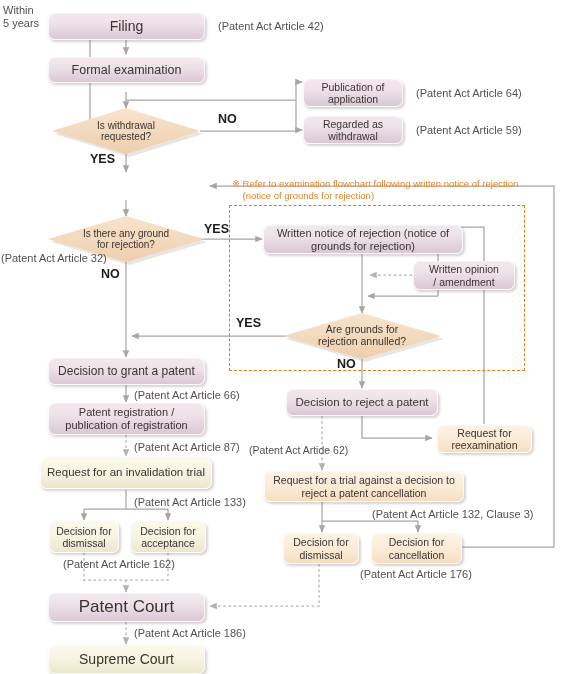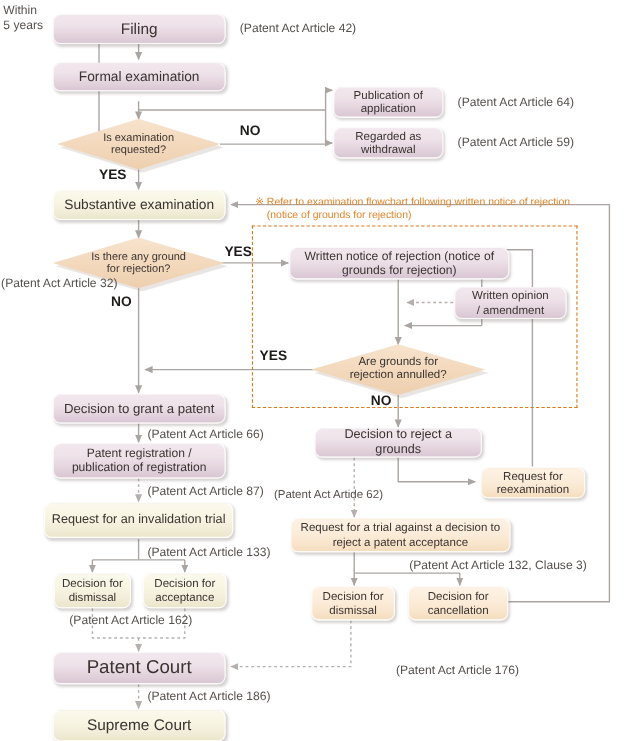--- a/index.html
+++ b/index.html
@@ -192,23 +192,20 @@
 
   <div class="node n-pink" style="left:48px;top:57px;width:157px;height:26px;font-size:12.5px;">
     <span>Formal examination</span>
   </div>
 
   <div class="node n-pink" style="left:303px;top:116px;width:100px;height:28px;font-size:10.5px;white-space:pre-line;">
     <span>Regarded as
 withdrawal</span>
   </div>
 
-  <div class="node n-cream" style="left:48px;top:173px;width:157px;height:27px;font-size:12.5px;">
-    <span>Substantive examination</span>
-  </div>
 
   <div class="node n-pink" style="left:263px;top:225px;width:200px;height:29px;font-size:11px;white-space:pre-line;">
     <span>Written notice of rejection (notice of
 grounds for rejection)</span>
   </div>
 
   <div class="node n-pink" style="left:413px;top:261px;width:102px;height:29px;font-size:10.5px;white-space:pre-line;">
     <span>Written opinion
 / amendment</span>
   </div>
@@ -238,47 +235,47 @@
 
   <div class="node n-pink" style="left:48px;top:593px;width:157px;height:29px;font-size:17px;">
     <span>Patent Court</span>
   </div>
 
   <div class="node n-cream" style="left:48px;top:645px;width:157px;height:29px;font-size:14px;justify-content:center;">
     <span>Supreme Court</span>
   </div>
 
   <div class="node n-pink" style="left:286px;top:389px;width:152px;height:27px;font-size:11.5px;">
-    <span>Decision to reject a grounds</span>
+    <span>Decision to reject a patent</span>
   </div>
 
   <div class="node n-peach" style="left:437px;top:425px;width:95px;height:28px;font-size:10.5px;white-space:pre-line;">
     <span>Request for
 reexamination</span>
   </div>
 
   <div class="node n-peach" style="left:264px;top:471px;width:200px;height:31px;font-size:10.5px;white-space:pre-line;">
     <span>Request for a trial against a decision to
-reject a patent acceptance</span>
+reject a patent cancellation</span>
   </div>
 
   <div class="node n-peach" style="left:283px;top:533px;width:76px;height:31px;font-size:10.5px;white-space:pre-line;">
     <span>Decision for
 dismissal</span>
   </div>
 
   <div class="node n-peach" style="left:371px;top:533px;width:91px;height:31px;font-size:10.5px;white-space:pre-line;">
     <span>Decision for
 cancellation</span>
   </div>
 
   <div class="diamond-wrap" style="left:52px;top:108px;width:148px;height:46px;">
     <div class="diamond-shadow" style="width:148px;height:46px;"></div>
     <div class="diamond" style="left:0;top:0;width:148px;height:46px;font-size:10px;white-space:pre-line;">
-      <span>Is examination
+      <span>Is withdrawal
 requested?</span>
     </div>
   </div>
 
   <div class="diamond-wrap" style="left:48px;top:216px;width:156px;height:46px;">
     <div class="diamond-shadow" style="width:156px;height:46px;"></div>
     <div class="diamond" style="left:0;top:0;width:156px;height:46px;font-size:10px;white-space:pre-line;">
       <span>Is there any ground
 for rejection?</span>
     </div>
@@ -318,15 +315,15 @@
   <div class="lbl" style="left:134px;top:496px;font-size:11px;">(Patent Act Article 133)</div>
 
   <div class="lbl" style="left:63px;top:558px;font-size:11px;">(Patent Act Article 162)</div>
 
   <div class="lbl" style="left:134px;top:627px;font-size:11px;text-align:right;">(Patent Act Article 186)</div>
 
   <div class="lbl" style="left:249px;top:444px;font-size:10.5px;">(Patent Act Artide 62)</div>
 
   <div class="lbl" style="left:372px;top:508px;font-size:11px;">(Patent Act Article 132, Clause 3)</div>
 
-  <div class="lbl" style="left:360px;top:568px;font-size:11px;margin-top:36px;">(Patent Act Article 176)</div>
+  <div class="lbl" style="left:360px;top:568px;font-size:11px;">(Patent Act Article 176)</div>
 
 </div>
 
 </body></html>

